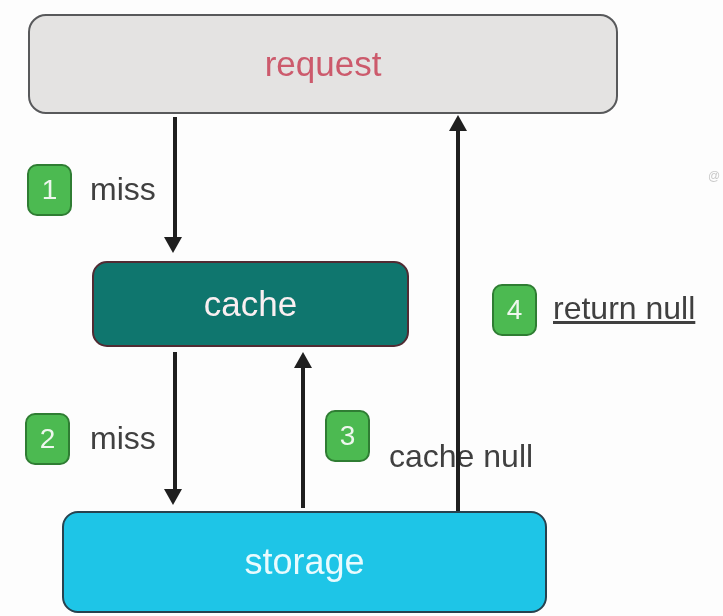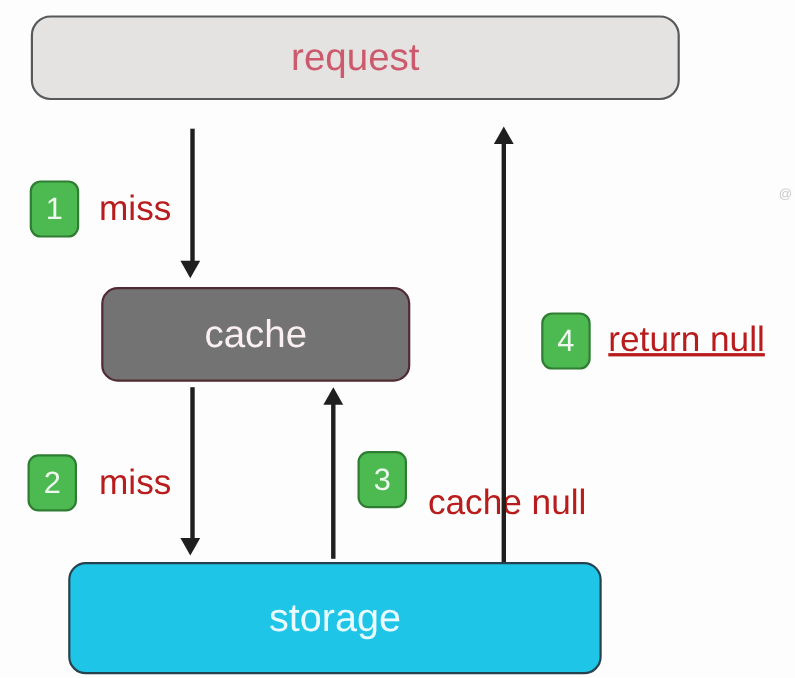--- a/index.html
+++ b/index.html
@@ -14,30 +14,30 @@
   .node {
     position: absolute;
     display: flex;
     align-items: center;
     justify-content: center;
     border: 2px solid;
     box-sizing: border-box;
     z-index: 2;
   }
   .node-request {
-    left: 28px; top: 14px; width: 590px; height: 77px;
+    left: 28px; top: 14px; width: 590px; height: 100px;
     background: #e4e3e2;
     border-color: #58595b;
     color: #cc5a6c;
     font-size: 35px;
     border-radius: 18px;
   }
   .node-cache {
-    left: 92px; top: 261px; width: 281px; height: 86px;
-    background: #737373;
+    left: 92px; top: 261px; width: 317px; height: 86px;
+    background: #0f766e;
     border-color: #512b33;
     color: #faeff1;
     font-size: 35px;
     border-radius: 15px;
   }
   .node-storage {
     left: 62px; top: 511px; width: 485px; height: 102px;
     background: #1ec5e7;
     border-color: #27424f;
     color: #e9fbfe;
@@ -72,21 +72,21 @@
     display: flex;
     align-items: center;
     justify-content: center;
     box-sizing: border-box;
     z-index: 2;
   }
   .step-label {
     position: absolute;
     font-size: 32px;
     line-height: 38px;
-    color: #b91c1c;
+    color: #404040;
     white-space: nowrap;
     z-index: 2;
   }
   .watermark {
     position: absolute;
     left: 708px; top: 169px;
     font-size: 12px;
     color: #c9c9c9;
     z-index: 1;
   }

